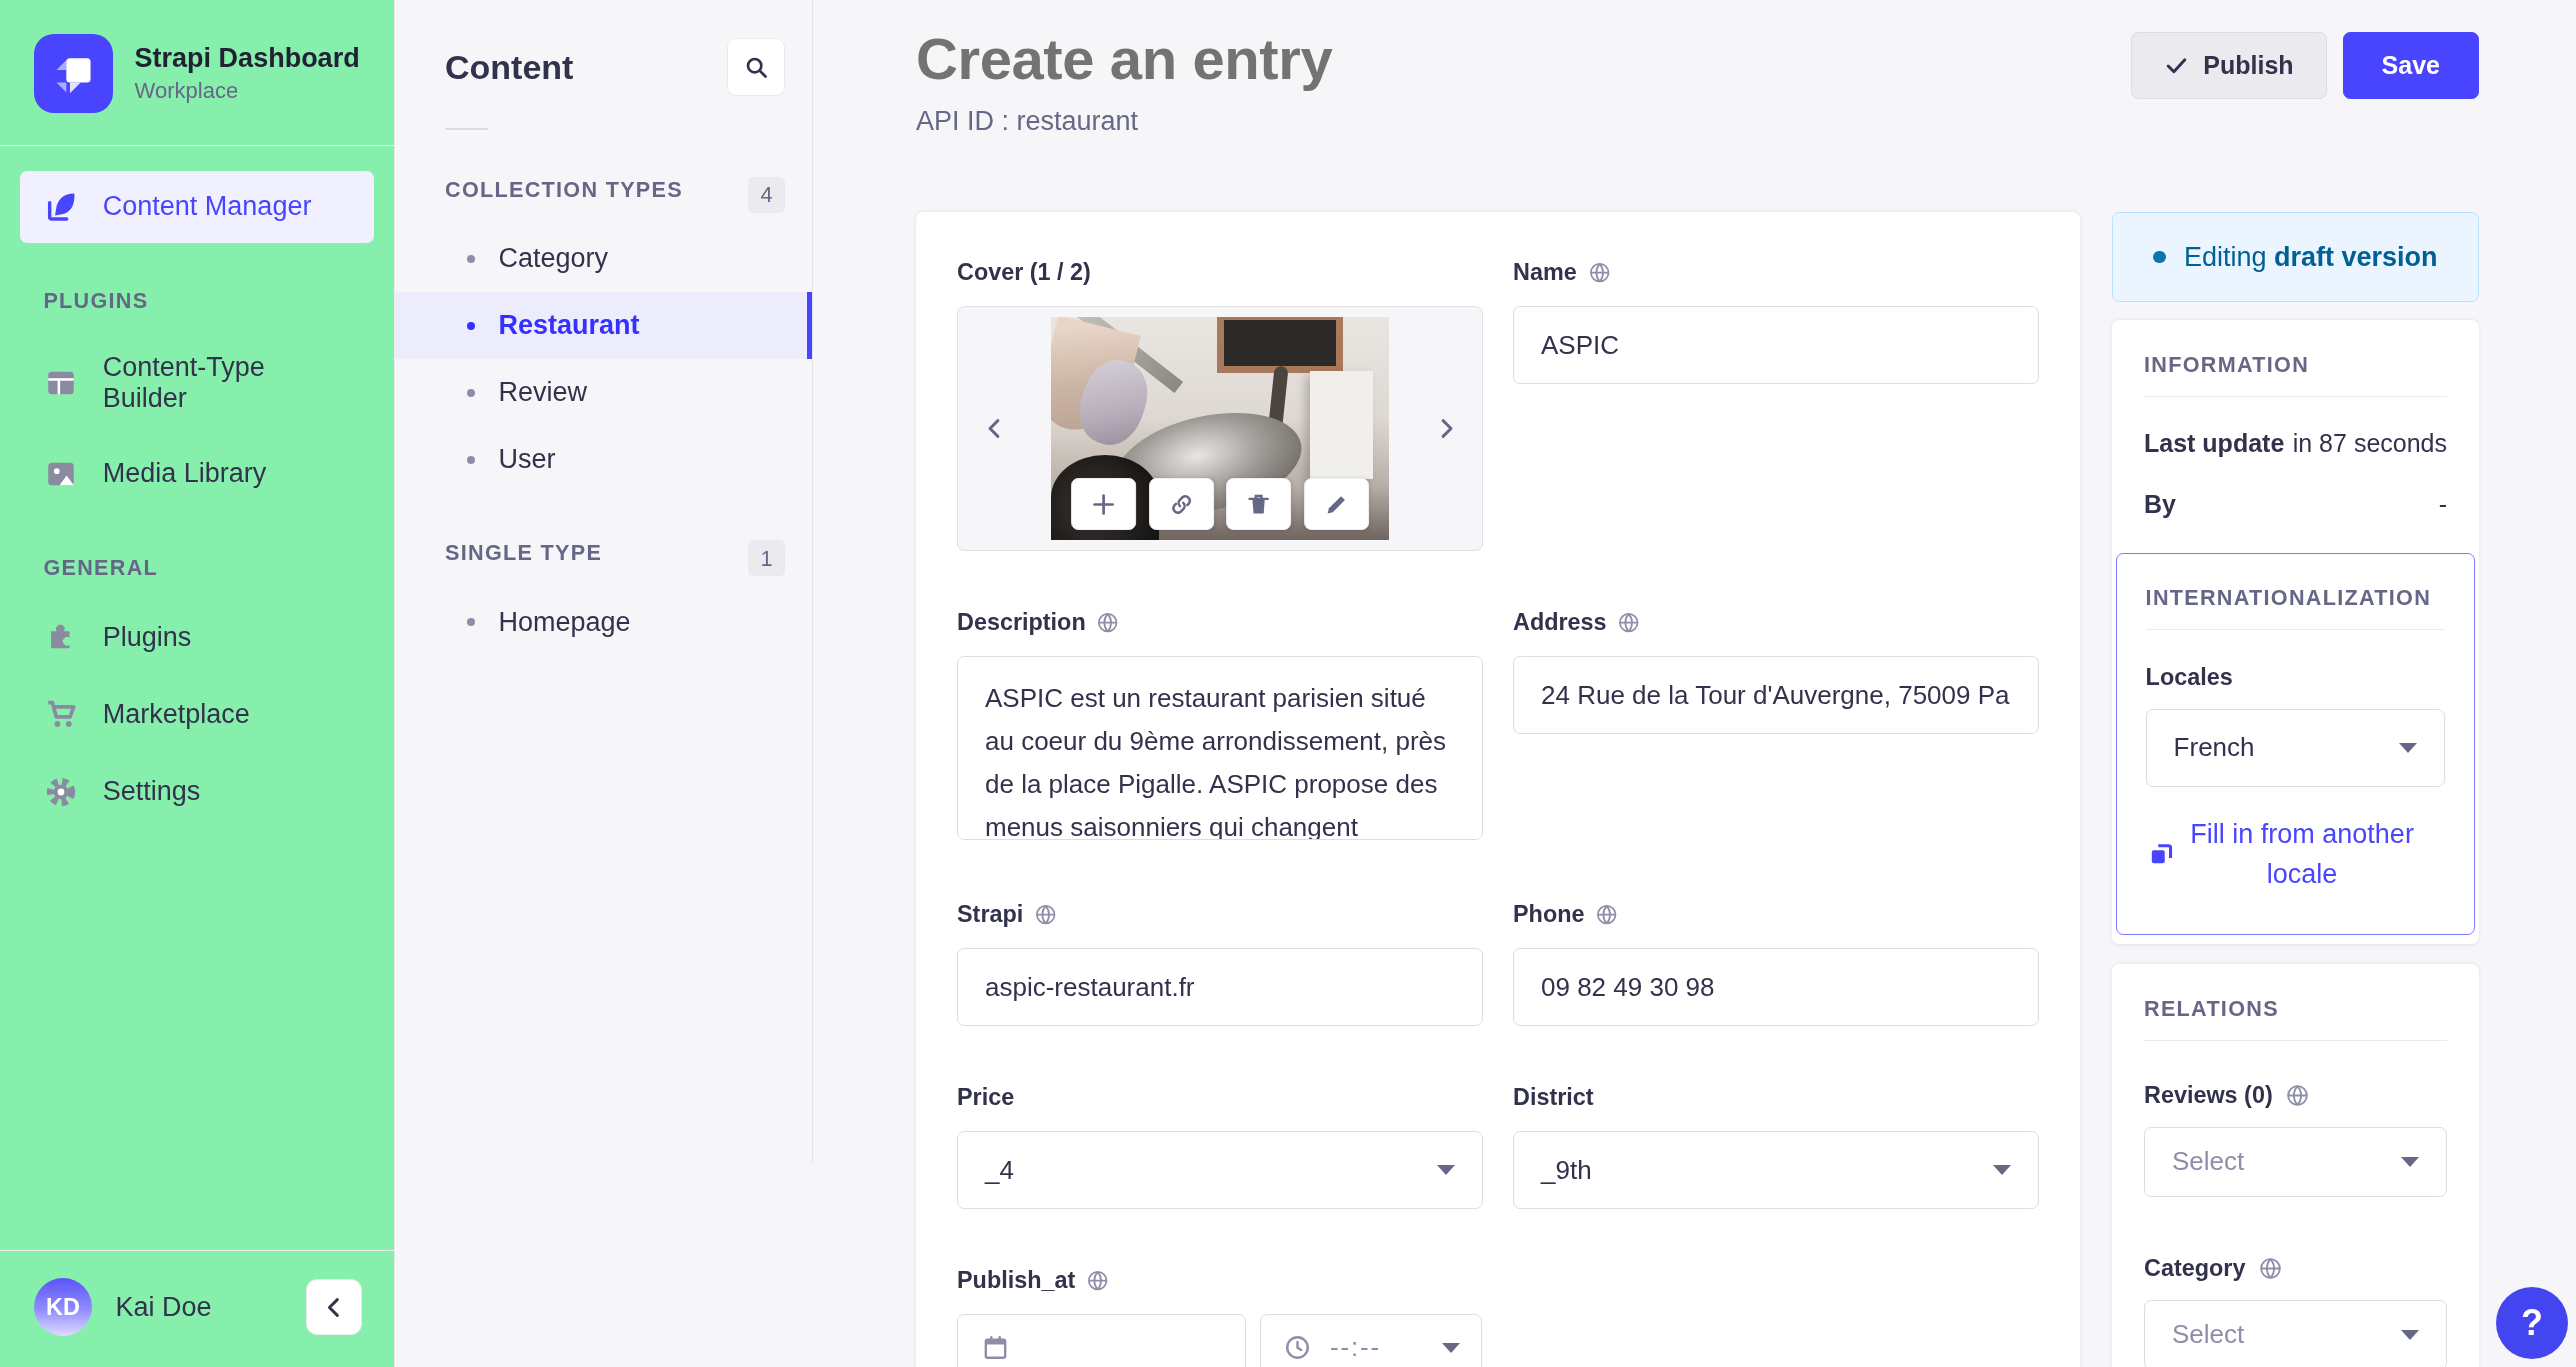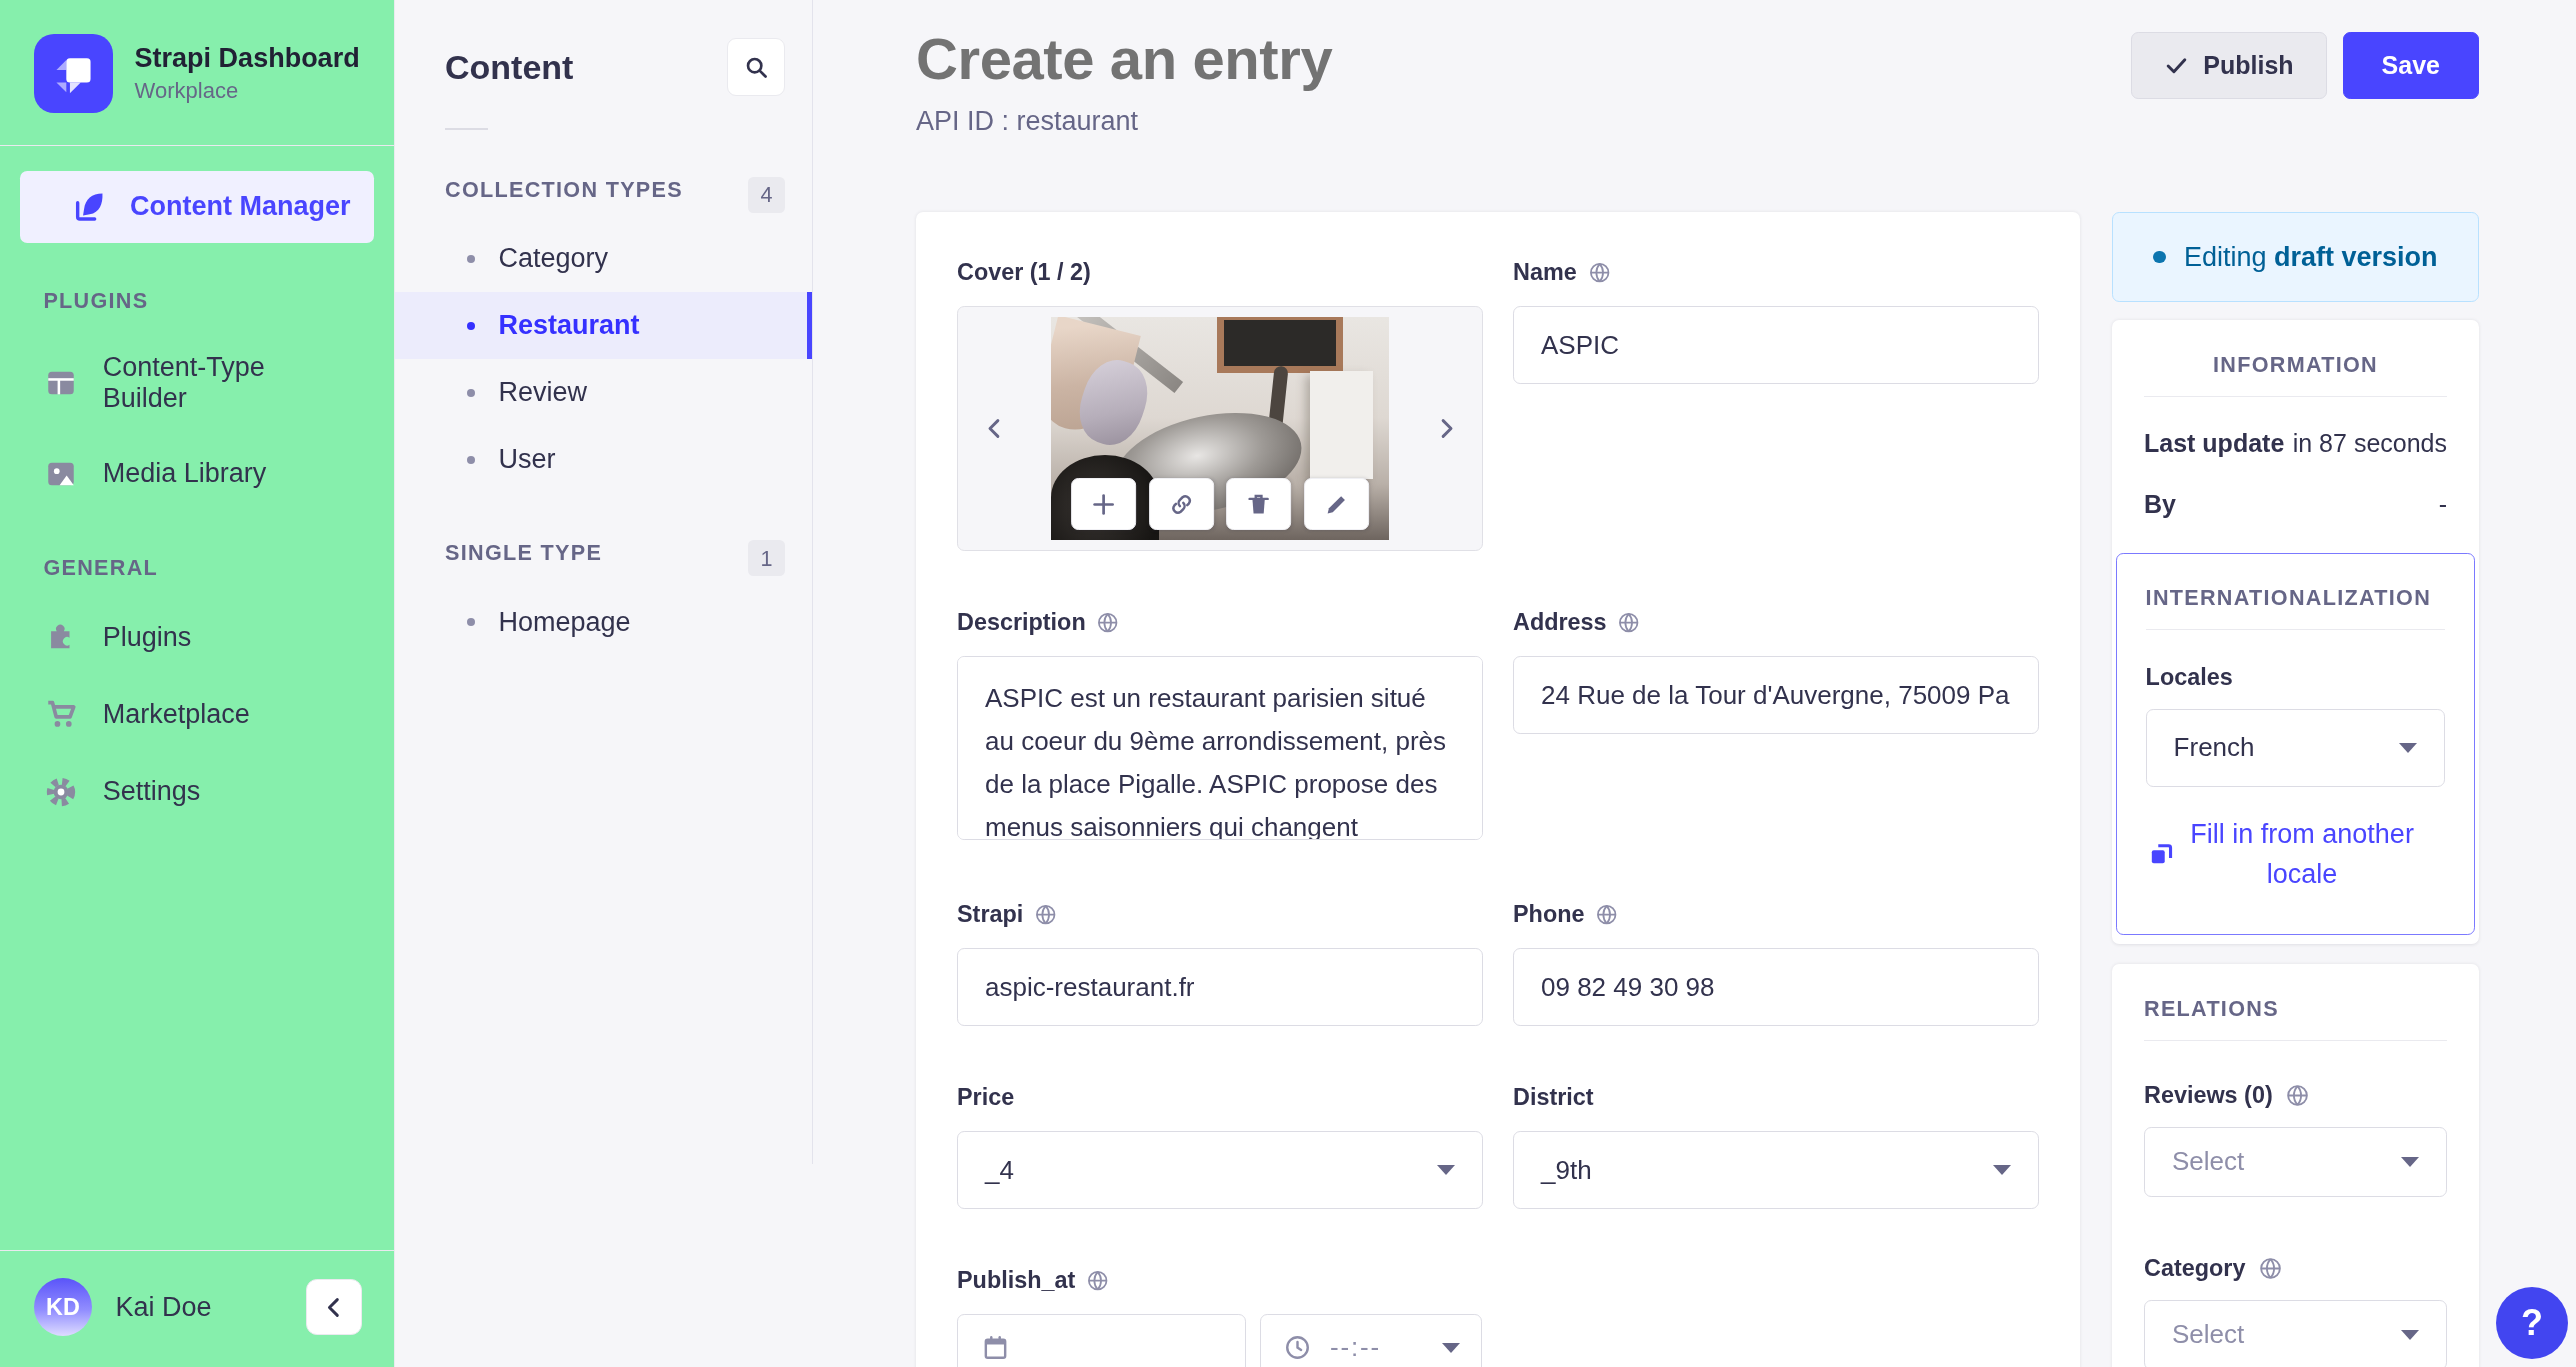--- a/index.html
+++ b/index.html
@@ -19,21 +19,21 @@
   .logo-mark svg { position:absolute; inset:0; }
   .app-name { font-size:27px; font-weight:bold; color:#212134; line-height:34px; }
   .app-sub  { font-size:22px; color:#666687; line-height:31px; }
   .sb-divider { height:0.9px; background:#eaeaef; width:100%; }
   .nav { padding:25px 20px 0 20px; }
   .nav-item {
     display:flex; align-items:center; gap:23.4px; padding:18px 23.4px;
     border-radius:7.2px; font-size:27px; color:#32324d; cursor:pointer; margin-bottom:5.4px;
   }
   .nav-item .ic { width:36px; height:36px; display:flex; align-items:center; justify-content:center; flex:0 0 auto; }
-  .nav-item.active { background:#f0f0ff; color:#4945ff; font-weight:bold;justify-content:flex-end; }
+  .nav-item.active { background:#f0f0ff; color:#4945ff; font-weight:normal; }
   .nav-section { font-size:21.6px; font-weight:bold; letter-spacing:1.3px; color:#666687; padding:40px 23.4px 20px 23.4px; }
   .sidebar-footer { position:absolute; bottom:0; left:0; right:0; }
   .footer-inner { display:flex; align-items:center; padding:27px 32px 31px 34px; }
   .avatar {
     width:58px; height:58px; border-radius:50%;
     background:linear-gradient(180deg,#5a54f9 0%, #918dff 55%, #dedcff 100%);
     color:#ffffff; font-size:23.4px; font-weight:bold;
     display:flex; align-items:center; justify-content:center; flex:0 0 auto;
   }
   .user-name { font-size:27px; color:#32324d; margin-left:23.4px; flex:1; }
@@ -135,21 +135,21 @@
   
   .right-col { width:367px; min-width:367px; }
   .status-box {
     height:90px; background:#eaf5ff; border:0.9px solid #b8e1ff; border-radius:7.2px;
     display:flex; align-items:center; justify-content:center; gap:18px;
     font-size:27px; color:#006096; margin-bottom:18px;
   }
   .status-dot { width:12.6px; height:12.6px; border-radius:50%; background:#0c75af; }
   .panel-card { background:#ffffff; border-radius:7.2px; box-shadow:0 0.9px 3.6px rgba(33,33,52,0.1); }
   .card-info { margin-bottom:20px; padding-bottom:9px; }
-  .card-pad { padding:32px 32px 7.2px 32px;text-align:center; }
+  .card-pad { padding:32px 32px 7.2px 32px; }
   .panel-h { font-size:21.6px; font-weight:bold; letter-spacing:1.3px; color:#666687; }
   .panel-divider { height:0.9px; background:#eaeaef; margin-top:18px; }
   .info-row { display:flex; justify-content:space-between; align-items:baseline; font-size:25px; color:#32324d; margin-top:32px; }
   .info-row b { font-weight:bold; }
   .intl-box { border:1.8px solid #7b79ff; border-radius:7.2px; background:#fff; margin:27px 3.6px 0 3.6px; padding:31px 29px 40px 29px; }
   .locales-label { font-size:23.4px; font-weight:bold; color:#32324d; margin:34px 0 18px 0; }
   .fill-link { display:flex; align-items:center; gap:7.2px; margin-top:27px; cursor:pointer; }
   .fill-link .txt { flex:1; text-align:center; font-size:27px; color:#4945ff; line-height:40px; padding-right:25px; }
   .card-relations { padding:32px 32px 54px 32px; height:467px; }
   .rel-label { font-size:23.4px; font-weight:bold; color:#32324d; display:flex; align-items:center; gap:12.6px; margin:41px 0 18px 0; }

